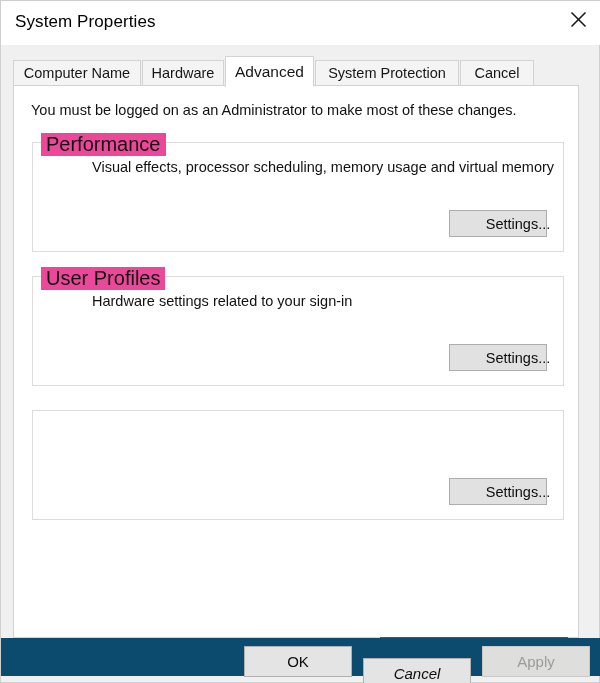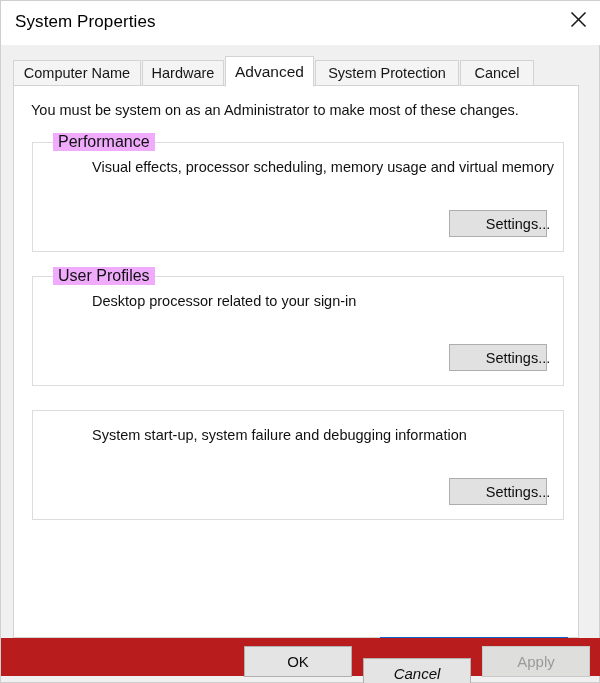--- a/index.html
+++ b/index.html
@@ -117,24 +117,24 @@
     position: absolute;
     left: 18px;
     width: 532px;
     border: 1px solid #dcdcdc;
     box-sizing: border-box;
     background: #ffffff;
   }
   .group-legend {
     position: absolute;
     top: -10px;
-    left: 20px;
-    background: #f0abfc;
+    left: 8px;
+    background: #ec4899;
     padding: 0 5px;
-    font-size: 16px;
+    font-size: 20px;
     color: #111111;
     white-space: nowrap;
   }
   .group-desc {
     position: absolute;
     left: 16px;
     top: 16px;
     font-size: 14.5px;
     color: #111111;
     white-space: nowrap;
@@ -188,21 +188,21 @@
     background: #dededc;
     border: 1px solid #c9c9c9;
   }
 
   .footer {
     position: absolute;
     left: 0;
     top: 637px;
     width: 600px;
     height: 38px;
-    background: #b91c1c;
+    background: #0c4a6e;
   }
 </style>
 </head>
 <body>
 
 <div class="dialog">
 
   <div class="titlebar">
     <div class="title-text">System Properties</div>
     <div class="close-btn">
@@ -228,40 +228,39 @@
     <div class="tab" style="left:302px;width:144px;">
       <span>System Protection</span>
     </div>
     <div class="tab" style="left:447px;width:74px;">
       <span>Cancel</span>
     </div>
   </div>
 
   <div class="panel">
 
-    <div class="admin-note">You must be system on as an Administrator to make most of these changes.</div>
+    <div class="admin-note">You must be logged on as an Administrator to make most of these changes.</div>
 
     <div class="groupbox" style="top:56px;height:110px;">
       <div class="group-legend">Performance</div>
       <div class="group-desc">Visual effects, processor scheduling, memory usage and virtual memory</div>
       <div class="btn settings">
         <span>Settings...</span>
       </div>
     </div>
 
     <div class="groupbox" style="top:190px;height:110px;text-align:right;">
       <div class="group-legend">User Profiles</div>
-      <div class="group-desc">Desktop processor related to your sign-in</div>
+      <div class="group-desc">Hardware settings related to your sign-in</div>
       <div class="btn settings">
         <span>Settings...</span>
       </div>
     </div>
 
     <div class="groupbox" style="top:324px;height:110px;">
-      <div class="group-desc">System start-up, system failure and debugging information</div>
       <div class="btn settings">
         <span>Settings...</span>
       </div>
     </div>
 
     <div class="btn envvars">
       <span>Environment Variables...</span>
     </div>
 
   </div>

